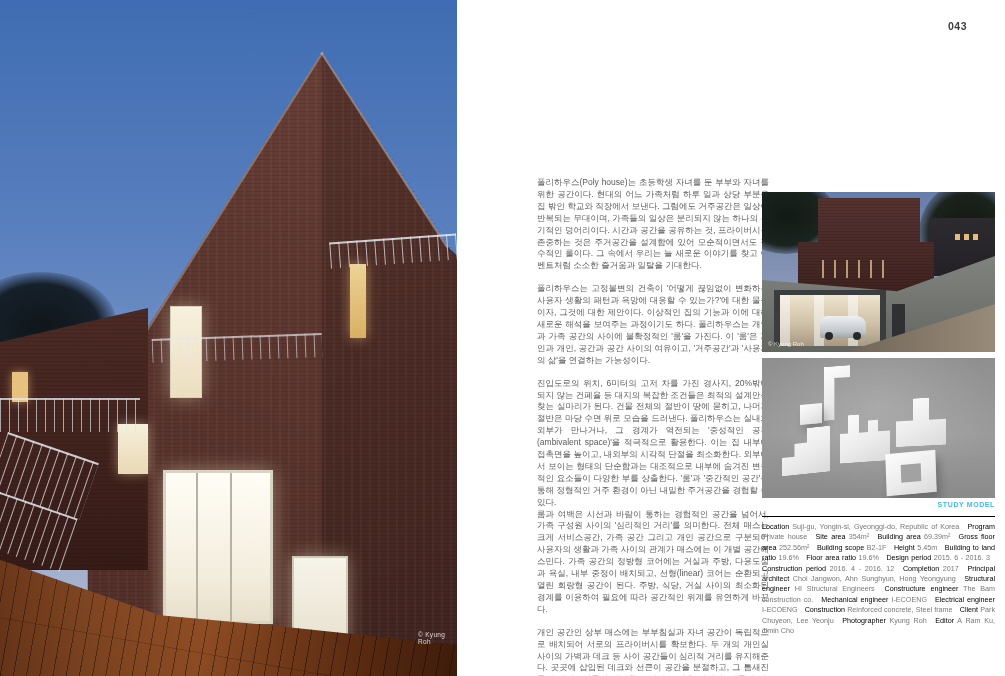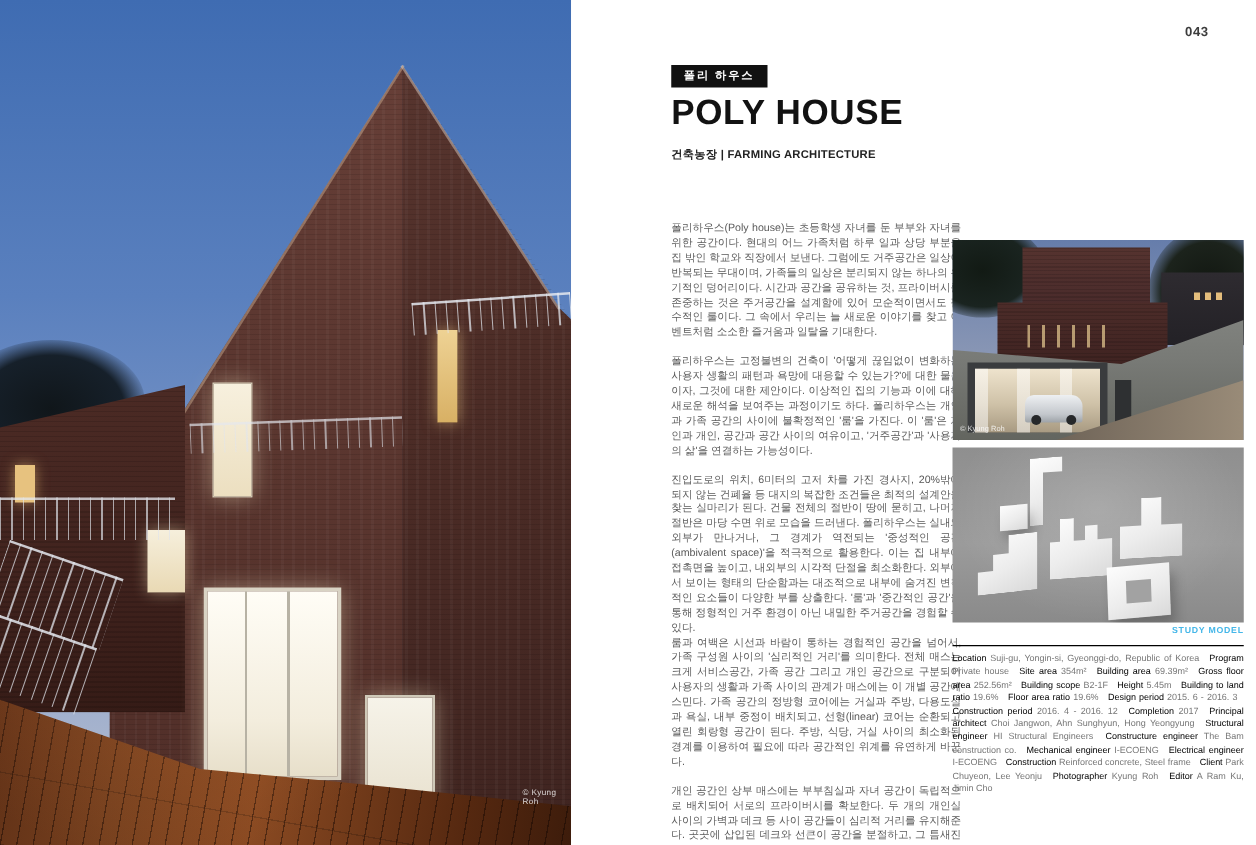--- a/index.html
+++ b/index.html
@@ -161,25 +161,20 @@
     <div class="ph ph-rail ph-rail-walk"></div>
     <div class="ph ph-rail ph-rail-st1"></div>
     <div class="ph ph-rail ph-rail-st2"></div>
     <div class="ph ph-deck"></div>
     <span class="ph ph-credit">© Kyung Roh</span>
   </section>
 
   <section class="page-right">
     <div class="pageno">043</div>
 
-    <header class="header">
-      <span class="badge">폴리 하우스</span>
-      <h1 class="title">POLY HOUSE</h1>
-      <div class="subtitle">건축농장 | FARMING ARCHITECTURE</div>
-    </header>
 
     <article class="bodytext">
       <p>폴리하우스(Poly house)는 초등학생 자녀를 둔 부부와 자녀를 위한 공간이다. 현대의 어느 가족처럼 하루 일과 상당 부분을 집 밖인 학교와 직장에서 보낸다. 그럼에도 거주공간은 일상이 반복되는 무대이며, 가족들의 일상은 분리되지 않는 하나의 유기적인 덩어리이다. 시간과 공간을 공유하는 것, 프라이버시를 존중하는 것은 주거공간을 설계함에 있어 모순적이면서도 필수적인 룰이다. 그 속에서 우리는 늘 새로운 이야기를 찾고 이벤트처럼 소소한 즐거움과 일탈을 기대한다.</p>
       <p>폴리하우스는 고정불변의 건축이 '어떻게 끊임없이 변화하는 사용자 생활의 패턴과 욕망에 대응할 수 있는가?'에 대한 물음이자, 그것에 대한 제안이다. 이상적인 집의 기능과 이에 대해 새로운 해석을 보여주는 과정이기도 하다. 폴리하우스는 개인과 가족 공간의 사이에 불확정적인 '룸'을 가진다. 이 '룸'은 개인과 개인, 공간과 공간 사이의 여유이고, '거주공간'과 '사용자의 삶'을 연결하는 가능성이다.</p>
       <p class="tight">진입도로의 위치, 6미터의 고저 차를 가진 경사지, 20%밖에 되지 않는 건폐율 등 대지의 복잡한 조건들은 최적의 설계안을 찾는 실마리가 된다. 건물 전체의 절반이 땅에 묻히고, 나머지 절반은 마당 수면 위로 모습을 드러낸다. 폴리하우스는 실내와 외부가 만나거나, 그 경계가 역전되는 '중성적인 공간(ambivalent space)'을 적극적으로 활용한다. 이는 집 내부에 접촉면을 높이고, 내외부의 시각적 단절을 최소화한다. 외부에서 보이는 형태의 단순함과는 대조적으로 내부에 숨겨진 변칙적인 요소들이 다양한 부를 상출한다. '룸'과 '중간적인 공간'을 통해 정형적인 거주 환경이 아닌 내밀한 주거공간을 경험할 수 있다.</p>
       <p>룸과 여백은 시선과 바람이 통하는 경험적인 공간을 넘어서, 가족 구성원 사이의 '심리적인 거리'를 의미한다. 전체 매스는 크게 서비스공간, 가족 공간 그리고 개인 공간으로 구분되어 사용자의 생활과 가족 사이의 관계가 매스에는 이 개별 공간에 스민다. 가족 공간의 정방형 코어에는 거실과 주방, 다용도실과 욕실, 내부 중정이 배치되고, 선형(linear) 코어는 순환되고 열린 회랑형 공간이 된다. 주방, 식당, 거실 사이의 최소화된 경계를 이용하여 필요에 따라 공간적인 위계를 유연하게 바꾼다.</p>
       <p>개인 공간인 상부 매스에는 부부침실과 자녀 공간이 독립적으로 배치되어 서로의 프라이버시를 확보한다. 두 개의 개인실 사이의 가벽과 데크 등 사이 공간들이 심리적 거리를 유지해준다. 곳곳에 삽입된 데크와 선큰이 공간을 분절하고, 그 틈새진 룸과 사이공간들이 다양한 쓰임과 조망을 가진다. 건물의 좌·우측 측면의 포켓공간과 거실 중앙에 배치된 작은 중정이 저층부가 대지에 바로 접하면서 취약해질 수 있는 환기와 채광을 보완한다. 외부 천연계단과 뒷마당의 원형 계단을 통해 건물과 대지, 옥상공간이 입체적으로 연결된다.</p>
     </article>
 
     <figure class="figure fig2">

